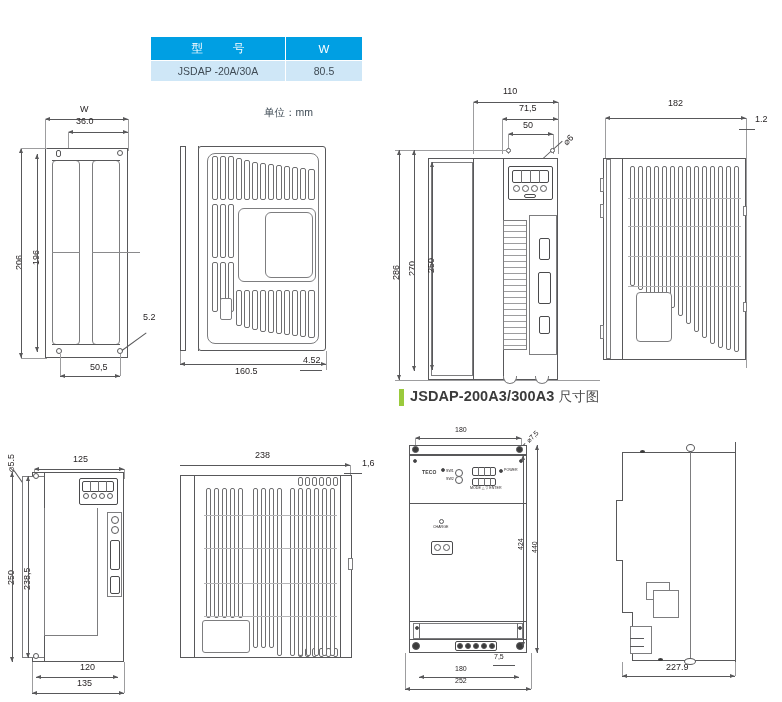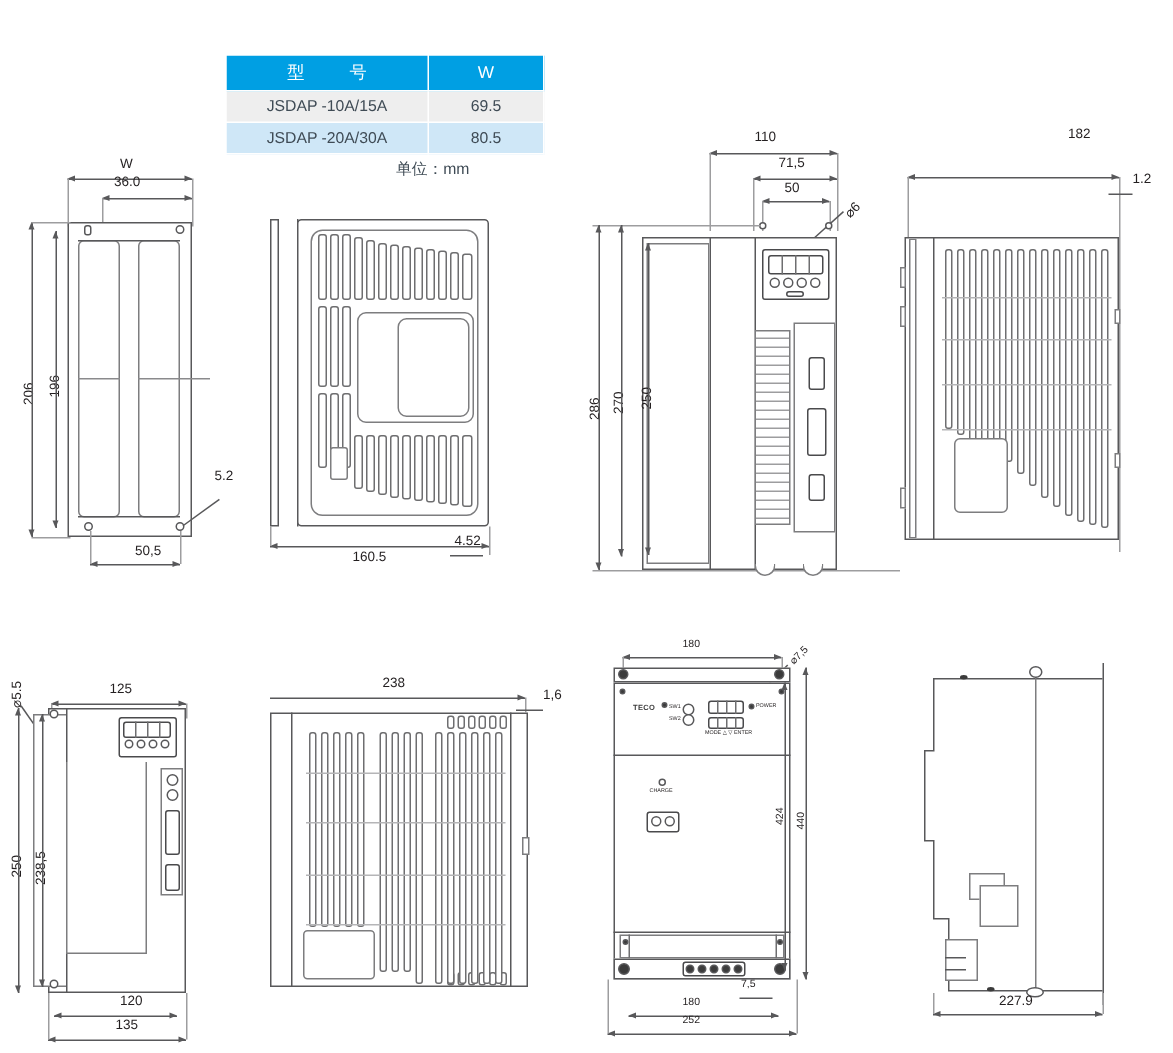--- a/index.html
+++ b/index.html
@@ -65,24 +65,20 @@
 
 
   <table class="spec-table" style="left:150px;top:36px;">
     <thead>
       <tr>
         <th class="model-col"><span>型</span><span class="sp"></span><span>号</span></th>
         <th class="w-col">W</th>
       </tr>
     </thead>
     <tbody>
-      <tr class="r0">
-        <td>JSDAP -10A/15A</td>
-        <td>69.5</td>
-      </tr>
       <tr class="r1">
         <td>JSDAP -20A/30A</td>
         <td>80.5</td>
       </tr>
     </tbody>
   </table>
   <div class="unit-note" style="left:264px;top:106px;">单位：mm</div>
 
   <div class="dwg" style="left:0px;top:100px;width:200px;height:290px;">
 
@@ -285,21 +281,21 @@
     <div class="arrowU" style="left:17px;top:70px;"></div>
     <div class="arrowD" style="left:17px;top:286px;"></div>
 
     <div class="dimtxt rot" style="left:31px;top:193px;">250</div>
     <div class="dimline" style="left:37px;top:82px;width:1px;height:208px;background:#58585a;"></div>
     <div class="arrowU" style="left:35px;top:82px;"></div>
     <div class="arrowD" style="left:35px;top:285px;"></div>
   </div>
 
   <div class="dwg" style="left:600px;top:80px;width:182px;height:300px;">
-    <div class="dimtxt" style="left:68px;top:4px;margin-left:44px;">182</div>
+    <div class="dimtxt" style="left:68px;top:18px;">182</div>
     <div class="dimline" style="left:5px;top:38px;width:141px;"></div>
     <div class="arrowL" style="left:5px;top:36px;"></div>
     <div class="arrowR" style="left:141px;top:36px;"></div>
     <div class="extline" style="left:5px;top:38px;height:40px;"></div>
     <div class="extline" style="left:146px;top:38px;height:250px;"></div>
 
     <div class="dimtxt" style="left:155px;top:34px;">1.2</div>
     <div class="dimline" style="left:139px;top:49px;width:16px;"></div>
 
     <div class="outline" style="left:3px;top:78px;width:143px;height:202px;"></div>
@@ -442,20 +438,24 @@
     <div class="ln h1" style="left:24px;top:75px;width:133px;background:#b5b5b7;"></div>
     <div class="ln h1" style="left:24px;top:108px;width:133px;background:#b5b5b7;"></div>
     <div class="ln h1" style="left:24px;top:143px;width:133px;background:#b5b5b7;"></div>
     <div class="ln h1" style="left:24px;top:176px;width:133px;background:#b5b5b7;"></div>
 
     <div class="outline thin" style="left:22px;top:180px;width:48px;height:33px;border-radius:3px;"></div>
 
     <div class="outline thin" style="left:168px;top:118px;width:5px;height:12px;"></div>
   </div>
 
+  <div class="sec-head" style="left:399px;top:388px;">
+    <span class="accent-bar"></span>
+    <span class="sec-title"><span>JSDAP-200A3/300A3</span> <span class="cn">尺寸图</span></span>
+  </div>
 
   <div class="dwg" style="left:395px;top:425px;width:190px;height:275px;">
 
     <div class="dimtxt xs" style="left:60px;top:1px;">180</div>
     <div class="dimline" style="left:20px;top:13px;width:106px;"></div>
     <div class="arrowL" style="left:20px;top:11px;"></div>
     <div class="arrowR" style="left:121px;top:11px;"></div>
     <div class="extline" style="left:20px;top:13px;height:12px;"></div>
     <div class="extline" style="left:126px;top:13px;height:12px;"></div>
 

